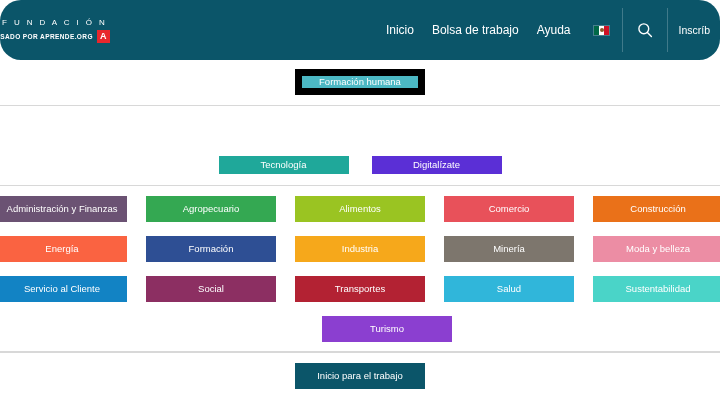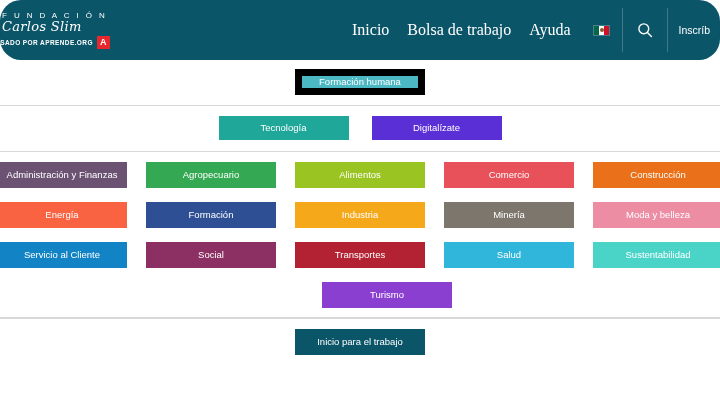--- a/index.html
+++ b/index.html
@@ -73,25 +73,24 @@
     line-height: 1;
   }
 
   .nav {
     display: flex;
     align-items: center;
     height: 44px;
   }
   .nav-link {
     color: #ffffff;
-    font-size: 16px;
+    font-size: 12px;
     padding: 0 9px;
     white-space: nowrap;
     cursor: pointer;
-    font-family: Liberation Serif, serif;
   }
   .flag {
     width: 17px; height: 11px;
     margin: 0 12px 0 14px;
     display: flex;
     border: 1px solid rgba(255,255,255,0.25);
     cursor: pointer;
   }
   .flag .fg { flex: 1 1 33.33%; }
   .flag .fg-green { background: #006847; }
@@ -153,21 +152,21 @@
   }
 
   
   .sec-top { padding: 9px 0 10px; }
   .btn-wide { width: 130px; height: 26px; }
   .btn-formacion-humana {
     background: #4cb8c4;
     border: 7px solid #000000;
   }
   .sec-two { padding: 10px 0 11px; }
-  .btn-pair { width: 130px; height: 24px; }
+  .btn-pair { width: 130px; height: 18px; margin-top: 40px; }
   .gap-pair { width: 23px; }
 
   
   .sec-grid { padding: 10px 0 9px; }
   .grid {
     width: 720px;
     display: grid;
     grid-template-columns: repeat(5, 130px);
     column-gap: 19px;
     row-gap: 14px;
@@ -182,21 +181,20 @@
   .sec-two-b { padding: 10px 0 11px; }
   .sec-bottom { padding: 10px 0 0; }
 </style>
 </head>
 <body>
 
 <div class="header">
 
   <div class="brand">
     <span class="brand-top">F U N D A C I Ó N</span>
-    <span class="brand-script">Carlos Slim</span>
     <span class="brand-bottom">
       <span class="bb-text">IMPULSADO POR APRENDE.ORG</span>
       <span class="aprende-badge">A</span>
     </span>
   </div>
 
   <div class="nav">
     <span class="nav-link">Inicio</span>
     <span class="nav-link">Bolsa de trabajo</span>
     <span class="nav-link">Ayuda</span>

